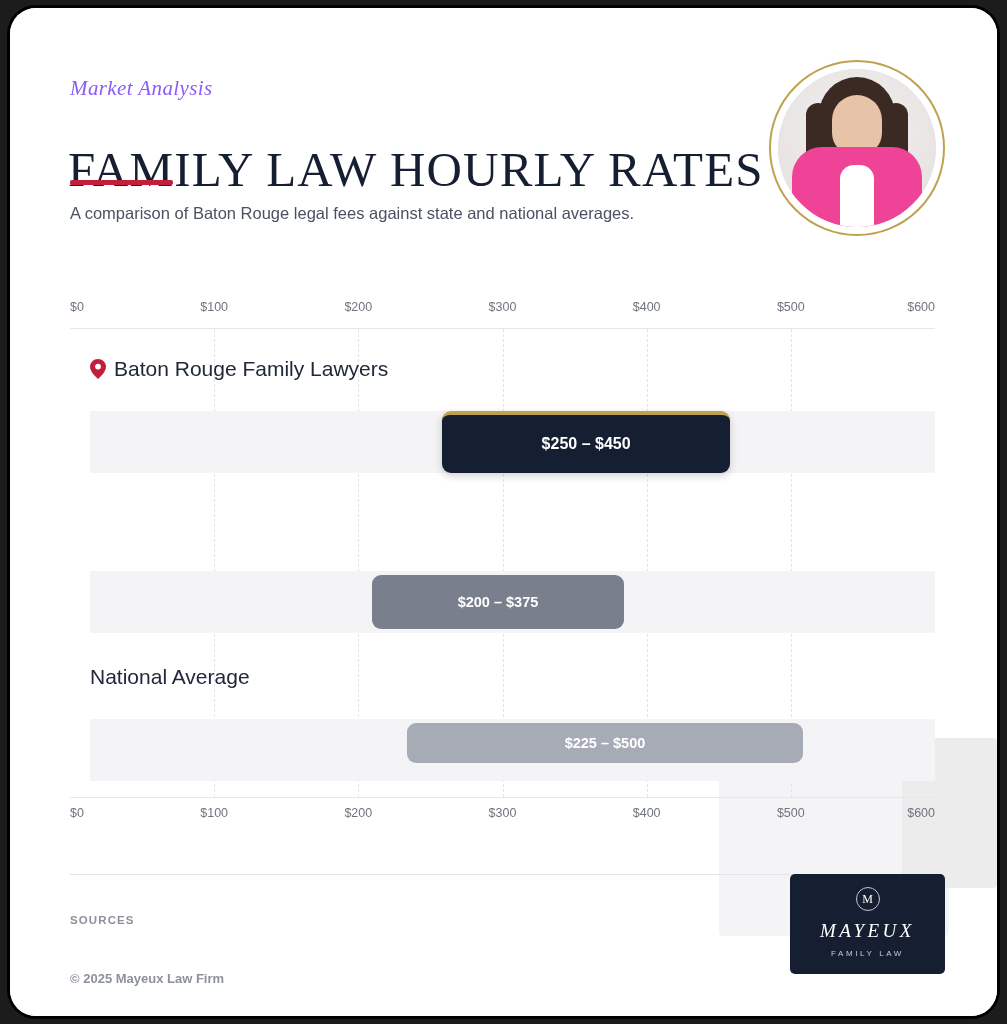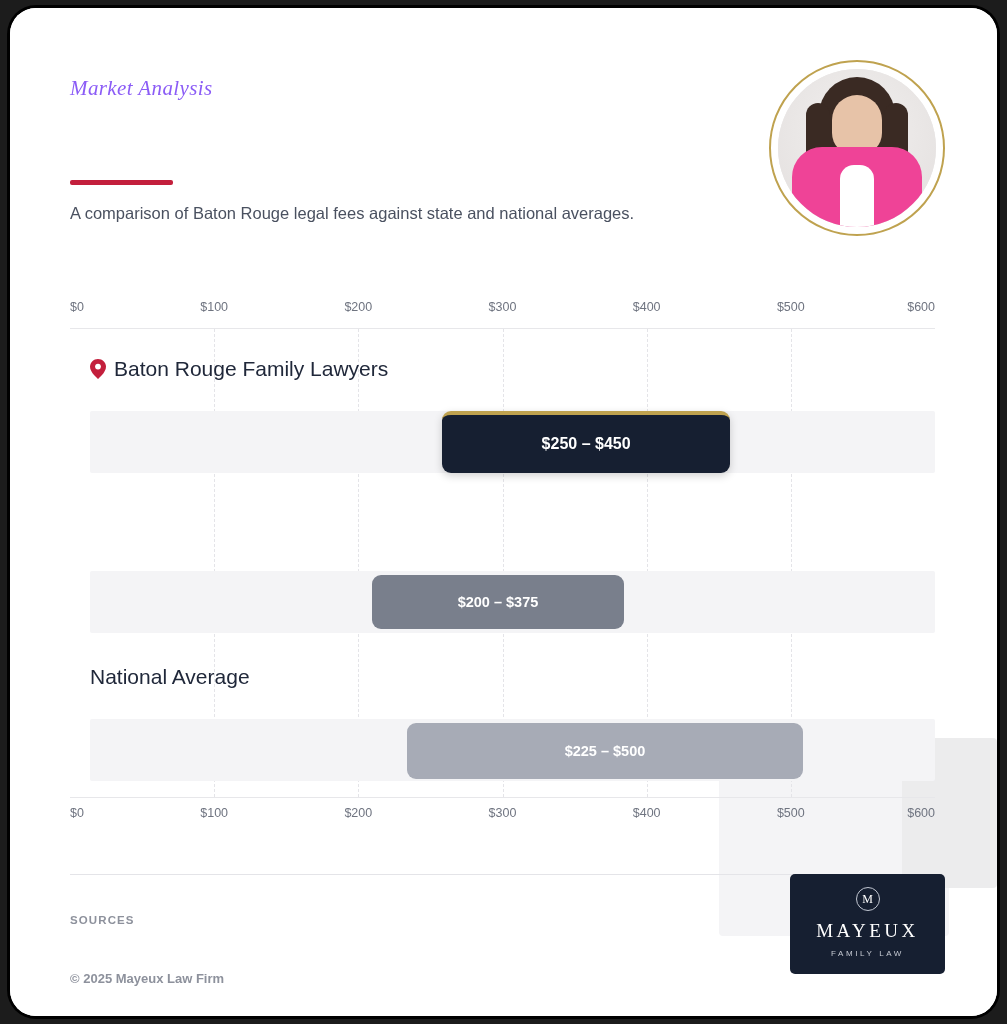--- a/index.html
+++ b/index.html
@@ -207,21 +207,21 @@
     font-size: 16px;
     font-weight: bold;
     box-sizing: border-box;
   }
   .bar.primary {
     background: #161f31;
     border-top: 4px solid #bfa24f;
     box-shadow: 0 3px 8px rgba(0,0,0,0.18);
   }
   .bar.state { background: #797f8c; height: 54px; font-size: 14.5px; text-align: center; }
-  .bar.national { background: #a7abb6; height: 56px; font-size: 14.5px; }
+  .bar.national { background: #a7abb6; height: 40px; font-size: 14.5px; }
 
   
   .foot-rule {
     position: absolute;
     left: 60px;
     top: 866px;
     width: 865px;
     height: 1px;
     background: #e4e4e8;
   }
@@ -270,38 +270,40 @@
     border-radius: 50%;
     font-family: "Liberation Serif", serif;
     font-size: 12px;
     line-height: 22px;
   }
   .logo-name {
     margin-top: 9px;
     font-family: "Liberation Serif", serif;
     font-size: 19px;
     letter-spacing: 3.5px;
+    font-style: italic;
   }
   .logo-sub {
     margin-top: 7px;
     font-size: 8px;
     letter-spacing: 2.6px;
     color: #c6cad3;
   }
 </style>
 </head>
 <body>
 
 <div class="device">
   <div class="canvas">
 
     <div class="deco1"></div>
     <div class="deco2"></div>
 
     <div class="eyebrow">Market Analysis</div>
+    <h1 class="title">FAMILY LAW HOURLY RATES</h1>
     <div class="rule"></div>
     <div class="subtitle">A comparison of Baton Rouge legal fees against state and national averages.</div>
 
     <div class="avatar-ring">
       <div class="avatar">
         <div class="av-bg"></div>
         <div class="av-hair"></div>
         <div class="av-hair-l"></div>
         <div class="av-hair-r"></div>
         <div class="av-face"></div>

